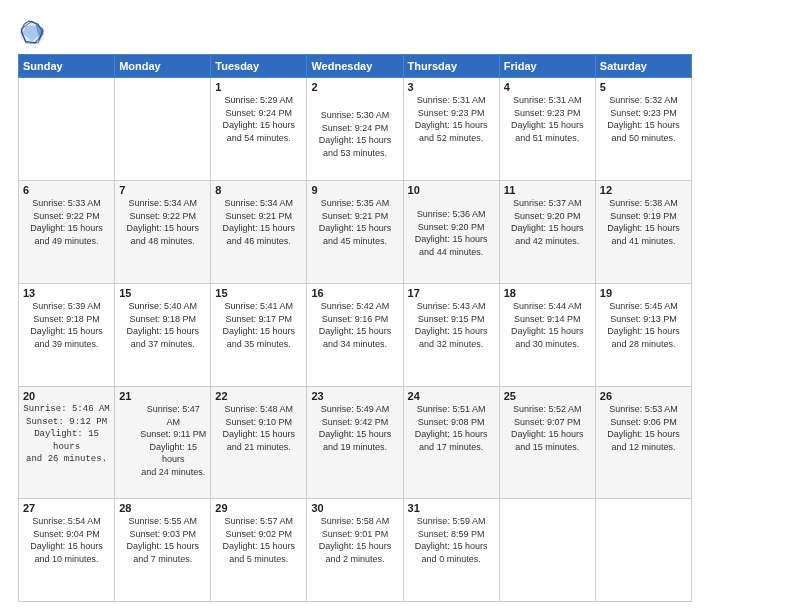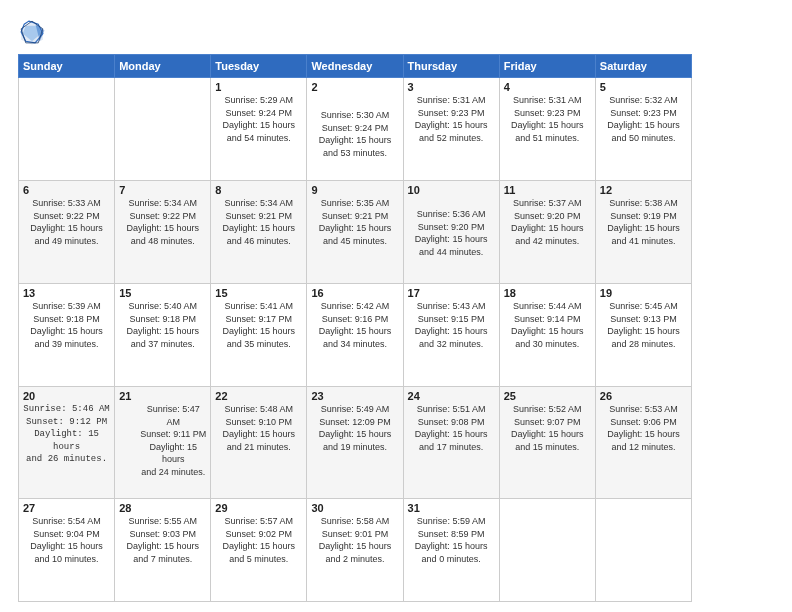--- a/index.html
+++ b/index.html
@@ -291,21 +291,21 @@
           <td>
             <span class="day-number">22</span>
             <div class="day-info" style="white-space: pre-line;">Sunrise: 5:48 AM
 Sunset: 9:10 PM
 Daylight: 15 hours
 and 21 minutes.</div>
           </td>
           <td>
             <span class="day-number">23</span>
             <div class="day-info" style="white-space: pre-line;">Sunrise: 5:49 AM
-Sunset: 12:09 PM
+Sunset: 9:42 PM
 Daylight: 15 hours
 and 19 minutes.</div>
           </td>
           <td>
             <span class="day-number">24</span>
             <div class="day-info" style="white-space: pre-line;">Sunrise: 5:51 AM
 Sunset: 9:08 PM
 Daylight: 15 hours
 and 17 minutes.</div>
           </td>

